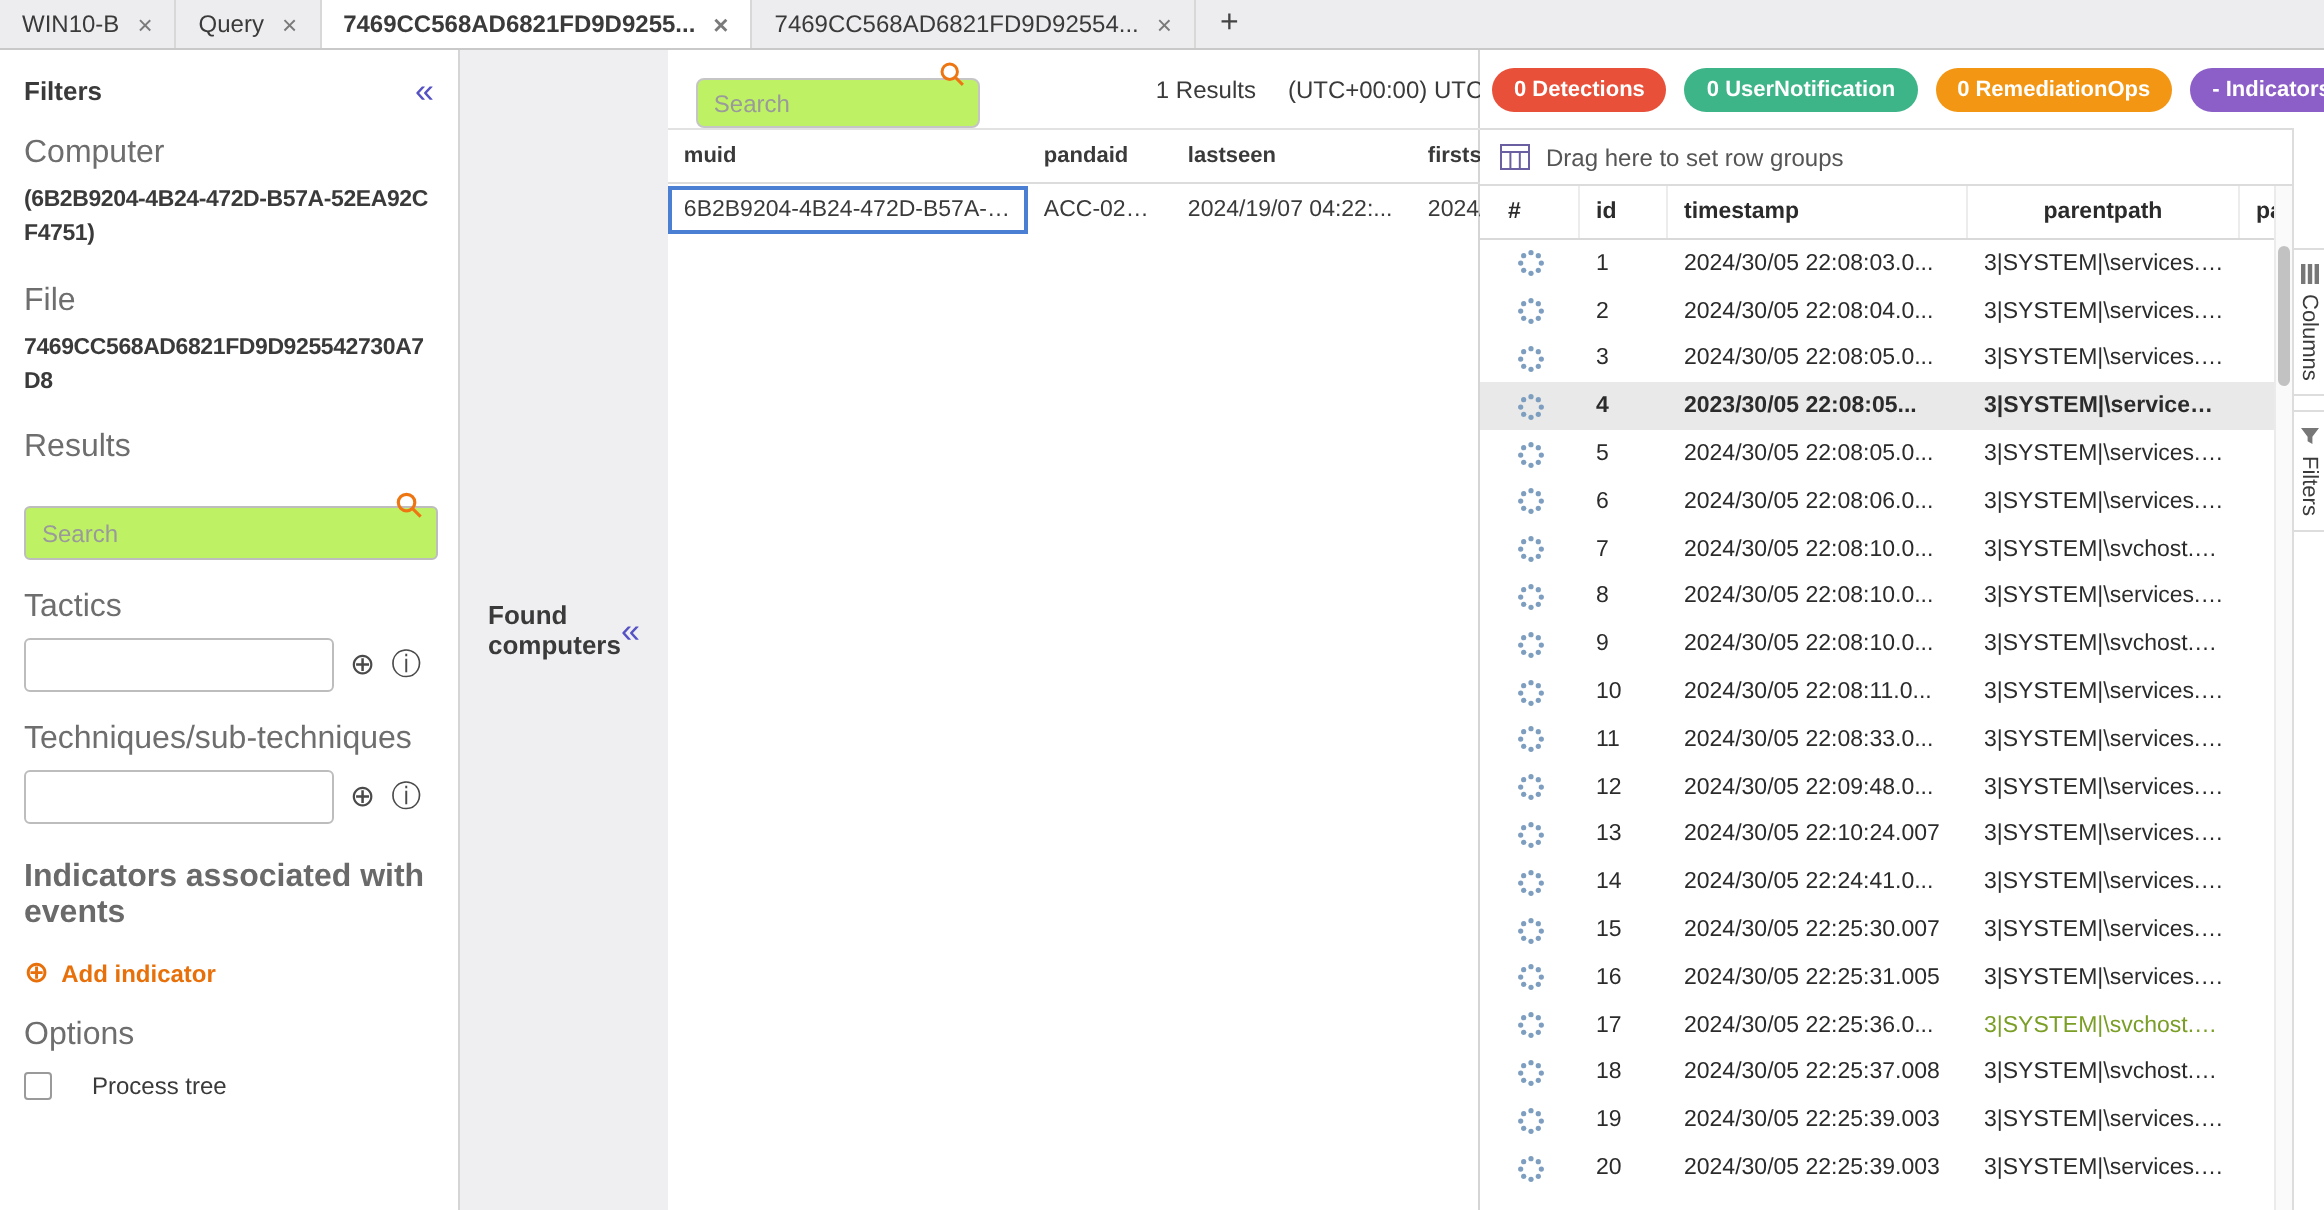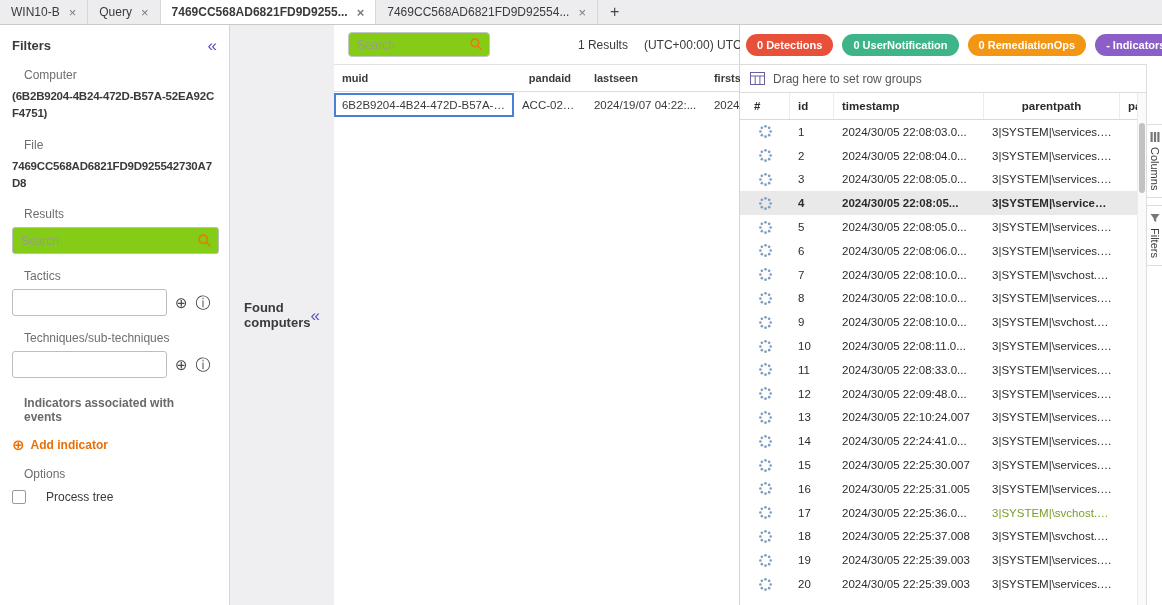--- a/index.html
+++ b/index.html
@@ -15,26 +15,26 @@
   .tab-add { display: flex; align-items: center; padding: 0 12px; font-size: 16px; color: #444; cursor: pointer; }
 
   .main { flex: 1; display: flex; min-height: 0; }
 
   
   .filters-panel { flex: 0 0 230px; border-right: 1px solid #d5d5d5; background: #fff; overflow: hidden; }
   .fp-header { display: flex; justify-content: space-between; align-items: center; padding: 12px 12px 4px 12px; }
   .panel-title { font-size: 13px; font-weight: bold; color: #3a3a3a; }
   .chev { font-size: 17px; color: #5552c5; line-height: 1; cursor: pointer; }
   .filters-body { padding: 0 10px 0 12px; }
-  .flabel { font-size: 12px; color: #6e6e6e; margin: 15px 12px 6px; }
+  .flabel { font-size: 16px; color: #6e6e6e; margin: 15px 0 6px; }
   .flabel.first { margin-top: 10px; }
   .flabel.strong { font-weight: bold; color: #6a6a6a; margin-top: 18px; }
   .fvalue { font-size: 11.5px; font-weight: bold; color: #3a3a3a; line-height: 1.5; word-break: break-all; letter-spacing: -0.2px; }
   .search-box { position: relative; width: 100%; }
-  .search-box input { width: 100%; height: 27px; border: 1px solid #bdbdbd; border-radius: 3px; padding: 0 26px 0 8px; font-size: 12px; color: #333; font-family: inherit; background: #84cc16; }
+  .search-box input { width: 100%; height: 27px; border: 1px solid #bdbdbd; border-radius: 3px; padding: 0 26px 0 8px; font-size: 12px; color: #333; font-family: inherit; background: #bef264; margin-top: 14px; }
   .search-box input::placeholder { color: #9a9a9a; }
   .search-icon { position: absolute; right: 7px; top: 6px; }
   .input-row { display: flex; align-items: center; gap: 8px; }
   .input-row input { width: 155px; height: 27px; border: 1px solid #bdbdbd; border-radius: 3px; padding: 0 8px; font-size: 12px; font-family: inherit; }
   .round-icon { font-size: 15px; color: #4a4a4a; line-height: 1; cursor: pointer; }
   .add-indicator { display: flex; align-items: center; gap: 6px; color: #e8700a; font-weight: bold; font-size: 12px; margin-top: 13px; cursor: pointer; }
   .add-indicator .round-icon { color: #e8700a; }
   .checkbox-row { display: flex; align-items: center; gap: 20px; margin-top: 9px; font-size: 12px; color: #3a3a3a; cursor: pointer; }
   .checkbox { width: 14px; height: 14px; border: 1px solid #9a9a9a; border-radius: 2px; background: #fff; flex: 0 0 14px; }
 
@@ -46,21 +46,21 @@
   .toolbar { flex: 0 0 40px; display: flex; align-items: center; padding: 0 14px; border-bottom: 1px solid #e2e2e2; }
   .toolbar .search-box { width: 142px; flex: 0 0 142px; }
   .toolbar .search-box input { height: 25px; border-radius: 4px; border-color: #c5c5c5; }
   .toolbar .search-icon { top: 5px; }
   .results-count { margin-left: 88px; font-size: 12px; color: #3a3a3a; white-space: nowrap; }
   .timezone { margin-left: 16px; font-size: 12px; color: #3a3a3a; white-space: nowrap; }
   .toolbar-chevron { margin-left: auto; cursor: pointer; display: flex; align-items: center; }
   .ctable-header { display: flex; height: 27px; align-items: center; border-bottom: 1px solid #dcdcdc; font-weight: bold; font-size: 11px; color: #3a3a3a; }
   .cell { padding: 0 8px; overflow: hidden; text-overflow: ellipsis; white-space: nowrap; }
   .col-muid { flex: 0 0 180px; }
-  .col-pandaid { flex: 0 0 72px; text-align: center; }
+  .col-pandaid { flex: 0 0 72px; }
   .col-lastseen { flex: 0 0 120px; }
   .col-firstseen { flex: 0 0 113px; }
   .ctable-row { display: flex; height: 26px; align-items: center; font-size: 11.5px; color: #3a3a3a; cursor: pointer; }
   .ctable-row .col-muid { border: 2px solid #4a7fd4; height: 24px; line-height: 20px; padding: 0 6px; margin-left: 0; }
 
   
   .side-rail { flex: 0 0 16px; border-left: 1px solid #ddd; display: flex; flex-direction: column; background: #fff; }
   .side-rail.mid { padding-top: 70px; }
   .side-rail.right { padding-top: 60px; }
   .rail-tab { writing-mode: vertical-rl; display: flex; align-items: center; gap: 5px; padding: 7px 1px; font-size: 11px; color: #3a3a3a; border-top: 1px solid #ddd; border-bottom: 1px solid #ddd; margin-bottom: 7px; cursor: pointer; background: #fff; }
@@ -337,21 +337,21 @@
                           <circle cx="13.5" cy="8" r="1.4"></circle>
                           <circle cx="11.9" cy="11.9" r="1.4"></circle>
                           <circle cx="8" cy="13.5" r="1.4"></circle>
                           <circle cx="4.1" cy="11.9" r="1.4"></circle>
                           <circle cx="2.5" cy="8" r="1.4"></circle>
                           <circle cx="4.1" cy="4.1" r="1.4"></circle>
                         </g>
                       </svg>
                     </span>
                     <span class="ecell c-id">4</span>
-                    <span class="ecell c-ts">2024/30/05 22:08:05...</span>
+                    <span class="ecell c-ts">2023/30/05 22:08:05...</span>
                     <span class="ecell c-path">3|SYSTEM|\services.exe</span>
                   </div>
 
                   <div class="egrid-row">
                     <span class="ecell c-icon">
                       <svg width="15" height="15" viewBox="0 0 16 16">
                         <g fill="#7e9ec0">
                           <circle cx="8" cy="2.5" r="1.4"></circle>
                           <circle cx="11.9" cy="4.1" r="1.4"></circle>
                           <circle cx="13.5" cy="8" r="1.4"></circle>

